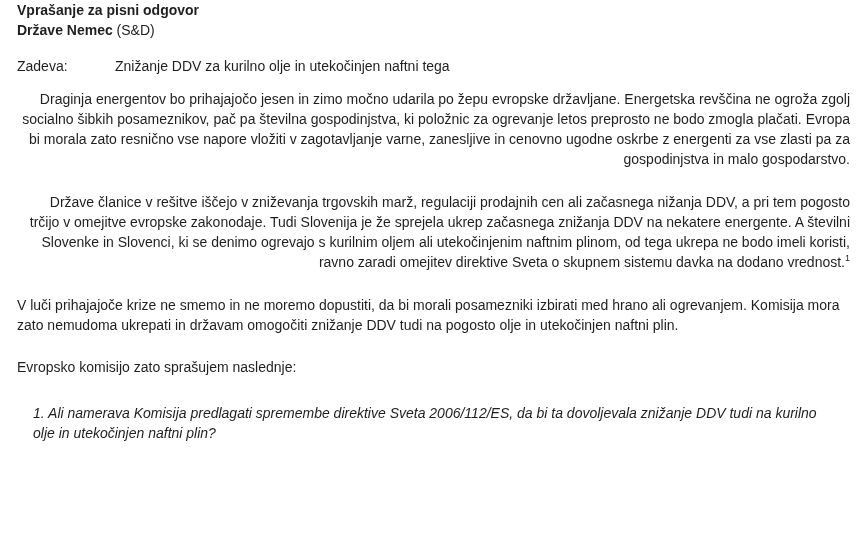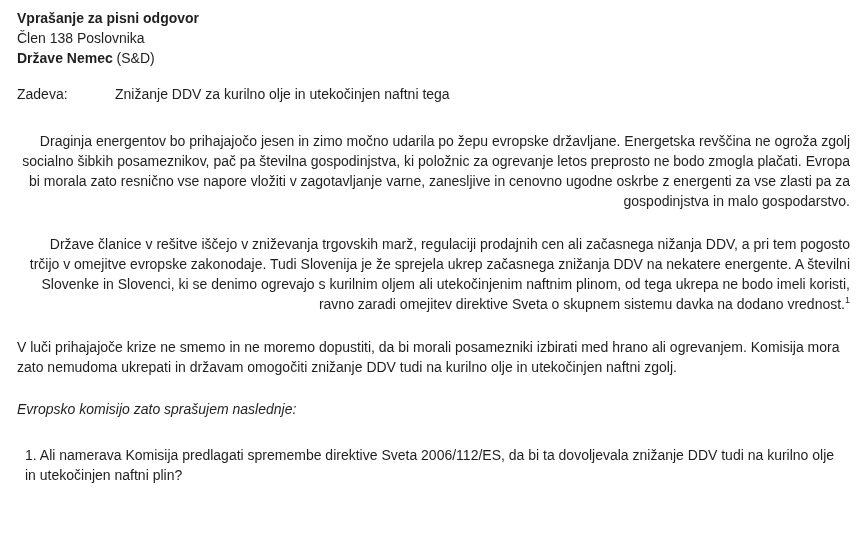--- a/index.html
+++ b/index.html
@@ -5,70 +5,69 @@
   html, body {
     margin: 0;
     padding: 0;
     background: #ffffff;
   }
   .page {
     position: relative;
     width: 860px;
     height: 560px;
     box-sizing: border-box;
-    padding: 8px 10px 0 17px;
+    padding: 0 10px 0 17px;
     background: #ffffff;
     color: #1f1f1f;
     font-family: "Liberation Sans", "DejaVu Sans", sans-serif;
     font-size: 14px;
     line-height: 20px;
     overflow: hidden;
   }
   .bold { font-weight: bold; }
   .header-block { margin: 0 0 16px 0; }
   .header-block div { white-space: nowrap; }
   .subject-row {
     display: flex;
     align-items: center;
-    margin: 0 0 27px 0;
+    margin: 0 0 13px 0;
   }
   .subject-label {
     flex: 0 0 98px;
     width: 98px;
   }
   .subject-text { flex: 1; }
   p.body-par { margin: 0 0 23px 0; text-align: right; }
   p.body-par-last { margin: 0 0 22px 0; }
-  p.closing { margin: 14px 0 26px 0; font-style: italic; }
-  p.question { margin: 8px; }
+  p.closing { margin: 14px 0 26px 0; }
+  p.question { margin: 16px; font-style: italic; }
   sup.fnref {
     font-size: 9px;
     line-height: 0;
     vertical-align: super;
   }
 </style>
 </head>
 <body>
 
 <div class="page">
 
   <div class="header-block">
     <div class="bold">Vprašanje za pisni odgovor</div>
-    <div>Člen 138 Poslovnika</div>
     <div><span class="bold">Države Nemec</span><span> (S&amp;D)</span></div>
   </div>
 
   <div class="subject-row">
     <span class="subject-label">Zadeva:</span>
     <span class="subject-text">Znižanje DDV za kurilno olje in utekočinjen naftni tega</span>
   </div>
 
   <p class="body-par"><span>Draginja energentov bo prihajajočo jesen in zimo močno udarila po žepu evropske državljane. Energetska revščina ne ogroža zgolj socialno šibkih posameznikov, pač pa številna gospodinjstva, ki položnic za ogrevanje letos preprosto ne bodo zmogla plačati. Evropa bi morala zato resnično vse napore vložiti v zagotavljanje varne, zanesljive in cenovno ugodne oskrbe z energenti za vse zlasti pa za gospodinjstva in malo gospodarstvo.</span></p>
 
   <p class="body-par"><span>Države članice v rešitve iščejo v zniževanja trgovskih marž, regulaciji prodajnih cen ali začasnega nižanja DDV, a pri tem pogosto trčijo v omejitve evropske zakonodaje. Tudi Slovenija je že sprejela ukrep začasnega znižanja DDV na nekatere energente. A številni Slovenke in Slovenci, ki se denimo ogrevajo s kurilnim oljem ali utekočinjenim naftnim plinom, od tega ukrepa ne bodo imeli koristi, ravno zaradi omejitev direktive Sveta o skupnem sistemu davka na dodano vrednost.</span><sup class="fnref">1</sup></p>
 
-  <p class="body-par-last"><span>V luči prihajajoče krize ne smemo in ne moremo dopustiti, da bi morali posamezniki izbirati med hrano ali ogrevanjem. Komisija mora zato nemudoma ukrepati in državam omogočiti znižanje DDV tudi na kurilno olje in utekočinjen naftni zgolj.</span></p>
+  <p class="body-par-last"><span>V luči prihajajoče krize ne smemo in ne moremo dopustiti, da bi morali posamezniki izbirati med hrano ali ogrevanjem. Komisija mora zato nemudoma ukrepati in državam omogočiti znižanje DDV tudi na pogosto olje in utekočinjen naftni plin.</span></p>
 
   <p class="closing">Evropsko komisijo zato sprašujem naslednje:</p>
 
   <p class="question">1. Ali namerava Komisija predlagati spremembe direktive Sveta 2006/112/ES, da bi ta dovoljevala znižanje DDV tudi na kurilno olje in utekočinjen naftni plin?</p>
 
 </div>
 
 </body></html>

